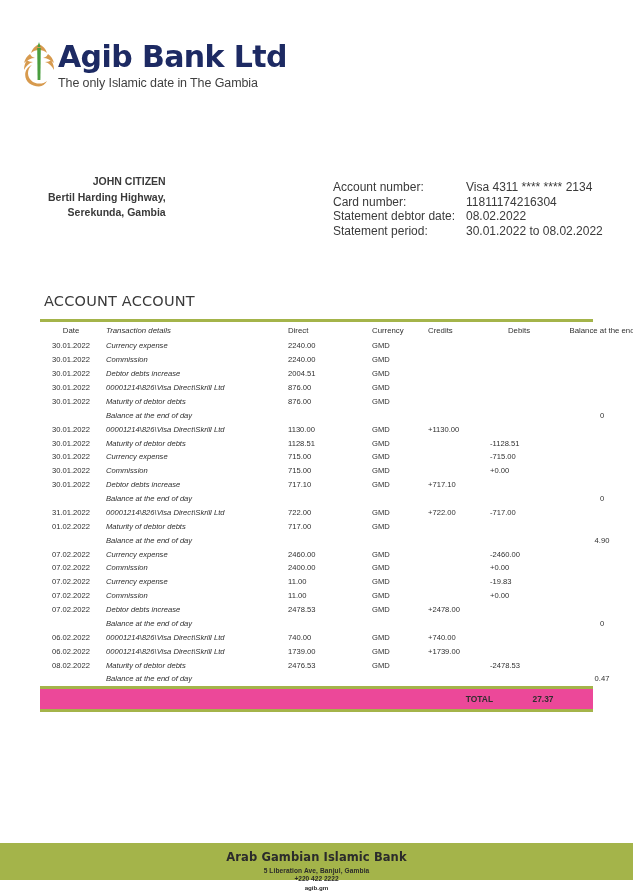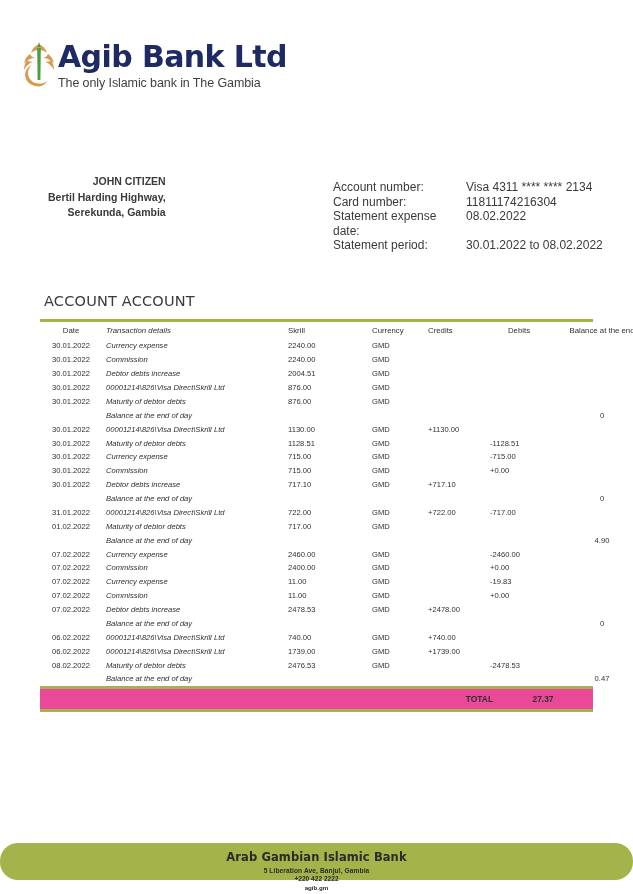--- a/index.html
+++ b/index.html
@@ -158,21 +158,20 @@
   .t-value  { width: 100px; text-align: center; }
 
   
   .footer {
     position: absolute;
     left: 0;
     top: 843px;
     width: 633px;
     height: 37px;
     background: #a4b44a;
-    border-radius: 18px;
   }
   .footer-inner {
     text-align: center;
     padding-top: 7px;
     color: #2b2b2b;
   }
   .footer-name {
     font-size: 11.5px;
     font-weight: bold;
     letter-spacing: 0.1px;
@@ -208,59 +207,59 @@
         <path d="M5 20 C3 23 2 26 2 30 C4 26 7 23 11 22 C8 22 6 21 5 20 Z"></path>
         <path d="M29 20 C31 23 32 26 32 30 C30 26 27 23 23 22 C26 22 28 21 29 20 Z"></path>
       </g>
       <path d="M15.2 8 L18.8 8 L18.4 40 L15.6 40 Z" fill="#4a9e3f"></path>
       <path d="M17 2 L18.6 7 L15.4 7 Z" fill="#4a9e3f"></path>
       <path d="M17 46.5 C9 46.5 3.2 41.5 3.2 35 C3.2 30.5 5.8 26.8 9.8 25 C7.4 27.2 6 30 6 33.2 C6 39 11 43.6 17.4 43.6 C20.4 43.6 23.1 42.6 25.1 41 C23 44.3 20.3 46.5 17 46.5 Z" fill="#d79a4e"></path>
     </svg>
   </div>
   <div class="logo-text-wrap">
     <div class="logo-title">Agib Bank Ltd</div>
-    <div class="logo-tagline">The only Islamic bank in The Gambia</div>
+    <div class="logo-tagline">The only Islamic date in The Gambia</div>
   </div>
 </div>
 
 <div class="customer-block">
   <div>JOHN CITIZEN</div>
   <div>Bertil Harding Highway,</div>
   <div>Serekunda, Gambia</div>
 </div>
 
 <div class="details-block">
   <div class="details-row">
     <div class="details-label">Account number:</div>
     <div class="details-value">Visa 4311 **** **** 2134</div>
   </div>
   <div class="details-row">
     <div class="details-label">Card number:</div>
     <div class="details-value">11811174216304</div>
   </div>
   <div class="details-row">
-    <div class="details-label">Statement expense date:</div>
+    <div class="details-label">Statement debtor date:</div>
     <div class="details-value">08.02.2022</div>
   </div>
   <div class="details-row">
     <div class="details-label">Statement period:</div>
     <div class="details-value">30.01.2022 to 08.02.2022</div>
   </div>
 </div>
 
 <div class="section-title">ACCOUNT ACCOUNT</div>
 
 <div class="table-wrap">
   <div class="rule-green"></div>
   <table class="stmt">
     <thead>
       <tr>
         <th class="c-date">Date</th>
         <th class="c-det">Transaction details</th>
-        <th class="c-amt">Skrill</th>
+        <th class="c-amt">Direct</th>
         <th class="c-cur">Currency</th>
         <th class="c-cre">Credits</th>
         <th class="c-deb">Debits</th>
         <th class="c-bal">Balance at the end</th>
       </tr>
     </thead>
     <tbody id="tbody">
         <tr>
           <td class="c-date">30.01.2022</td>
           <td class="c-det">Currency expense</td>

